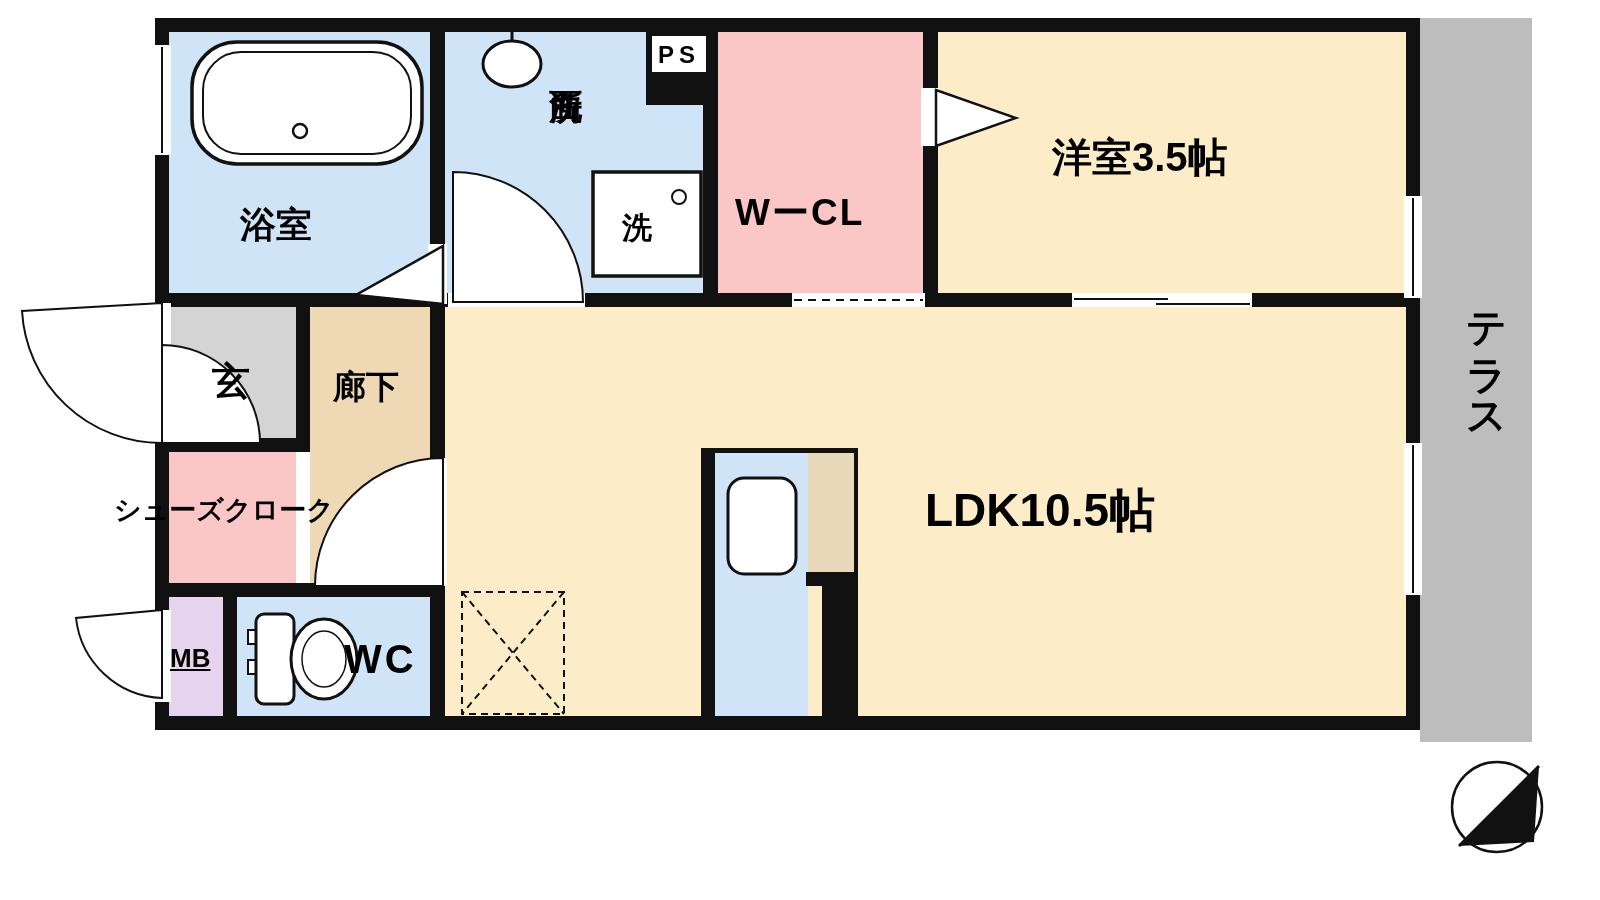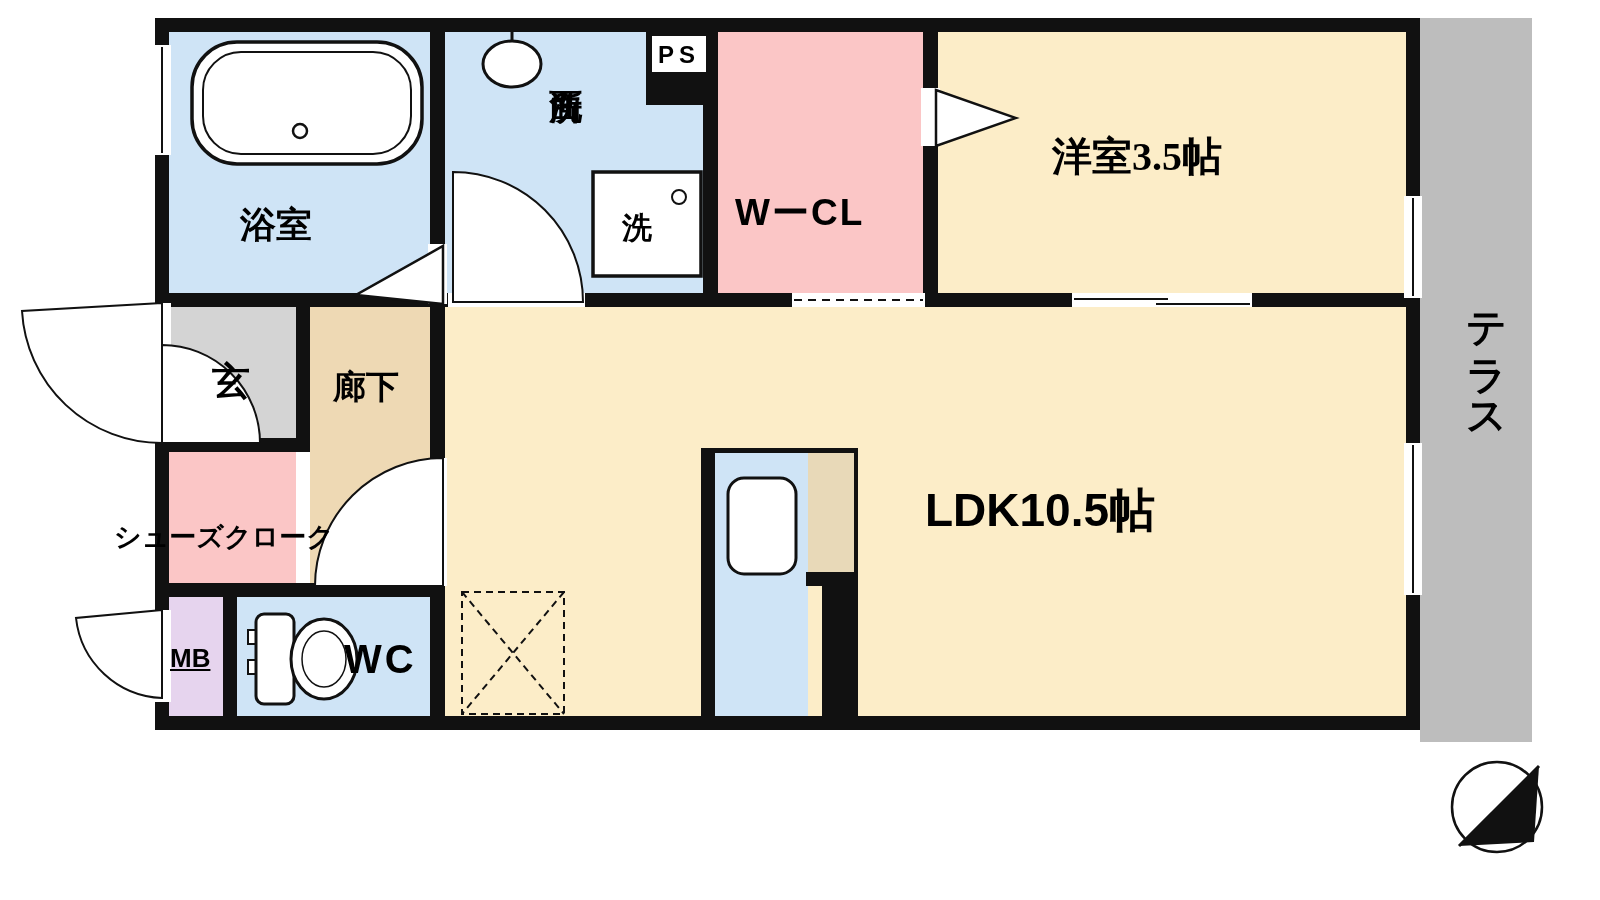--- a/index.html
+++ b/index.html
@@ -118,22 +118,22 @@
       <polygon points="1459,846 1539,766 1534,842" fill="#111"></polygon>
       <line x1="1459" y1="846" x2="1539" y2="766" stroke="#111" stroke-width="3"></line>
     </g>
   </svg>
 
   <div class="lbl" style="left:240px;top:206px;font-size:36px;">浴室</div>
   <div class="lbl vert" style="left:548px;top:64px;height:175px;font-size:33px;">洗面所</div>
   <div class="lbl" style="left:622px;top:212px;font-size:30px;">洗</div>
   <div class="lbl" style="left:658px;top:42px;font-size:24px;letter-spacing:5px;">PS</div>
   <div class="lbl" style="left:735px;top:148px;font-size:37px;letter-spacing:2px;margin-top:46px;">WーCL</div>
-  <div class="lbl" style="left:1052px;top:136px;font-size:40px;font-family:Liberation Serif, serif;">洋室3.5帖</div>
+  <div class="lbl" style="left:1052px;top:136px;font-size:40px;">洋室3.5帖</div>
   <div class="lbl vert" style="left:1466px;top:286px;height:195px;font-size:40px;">テラス</div>
   <div class="lbl" style="left:212px;top:362px;font-size:38px;">玄</div>
   <div class="lbl" style="left:333px;top:370px;font-size:33px;text-align:center;">廊下</div>
-  <div class="lbl" style="left:114px;top:496px;font-size:27px;margin-top:27px;">シューズクローク</div>
+  <div class="lbl" style="left:114px;top:496px;font-size:27px;">シューズクローク</div>
   <div class="lbl" style="left:170px;top:645px;font-size:26px;text-decoration:underline;">MB</div>
   <div class="lbl" style="left:344px;top:638px;font-size:40px;letter-spacing:3px;">WC</div>
   <div class="lbl" style="left:925px;top:486px;font-size:46px;">LDK10.5帖</div>
 
 </div>
 
 </body></html>

